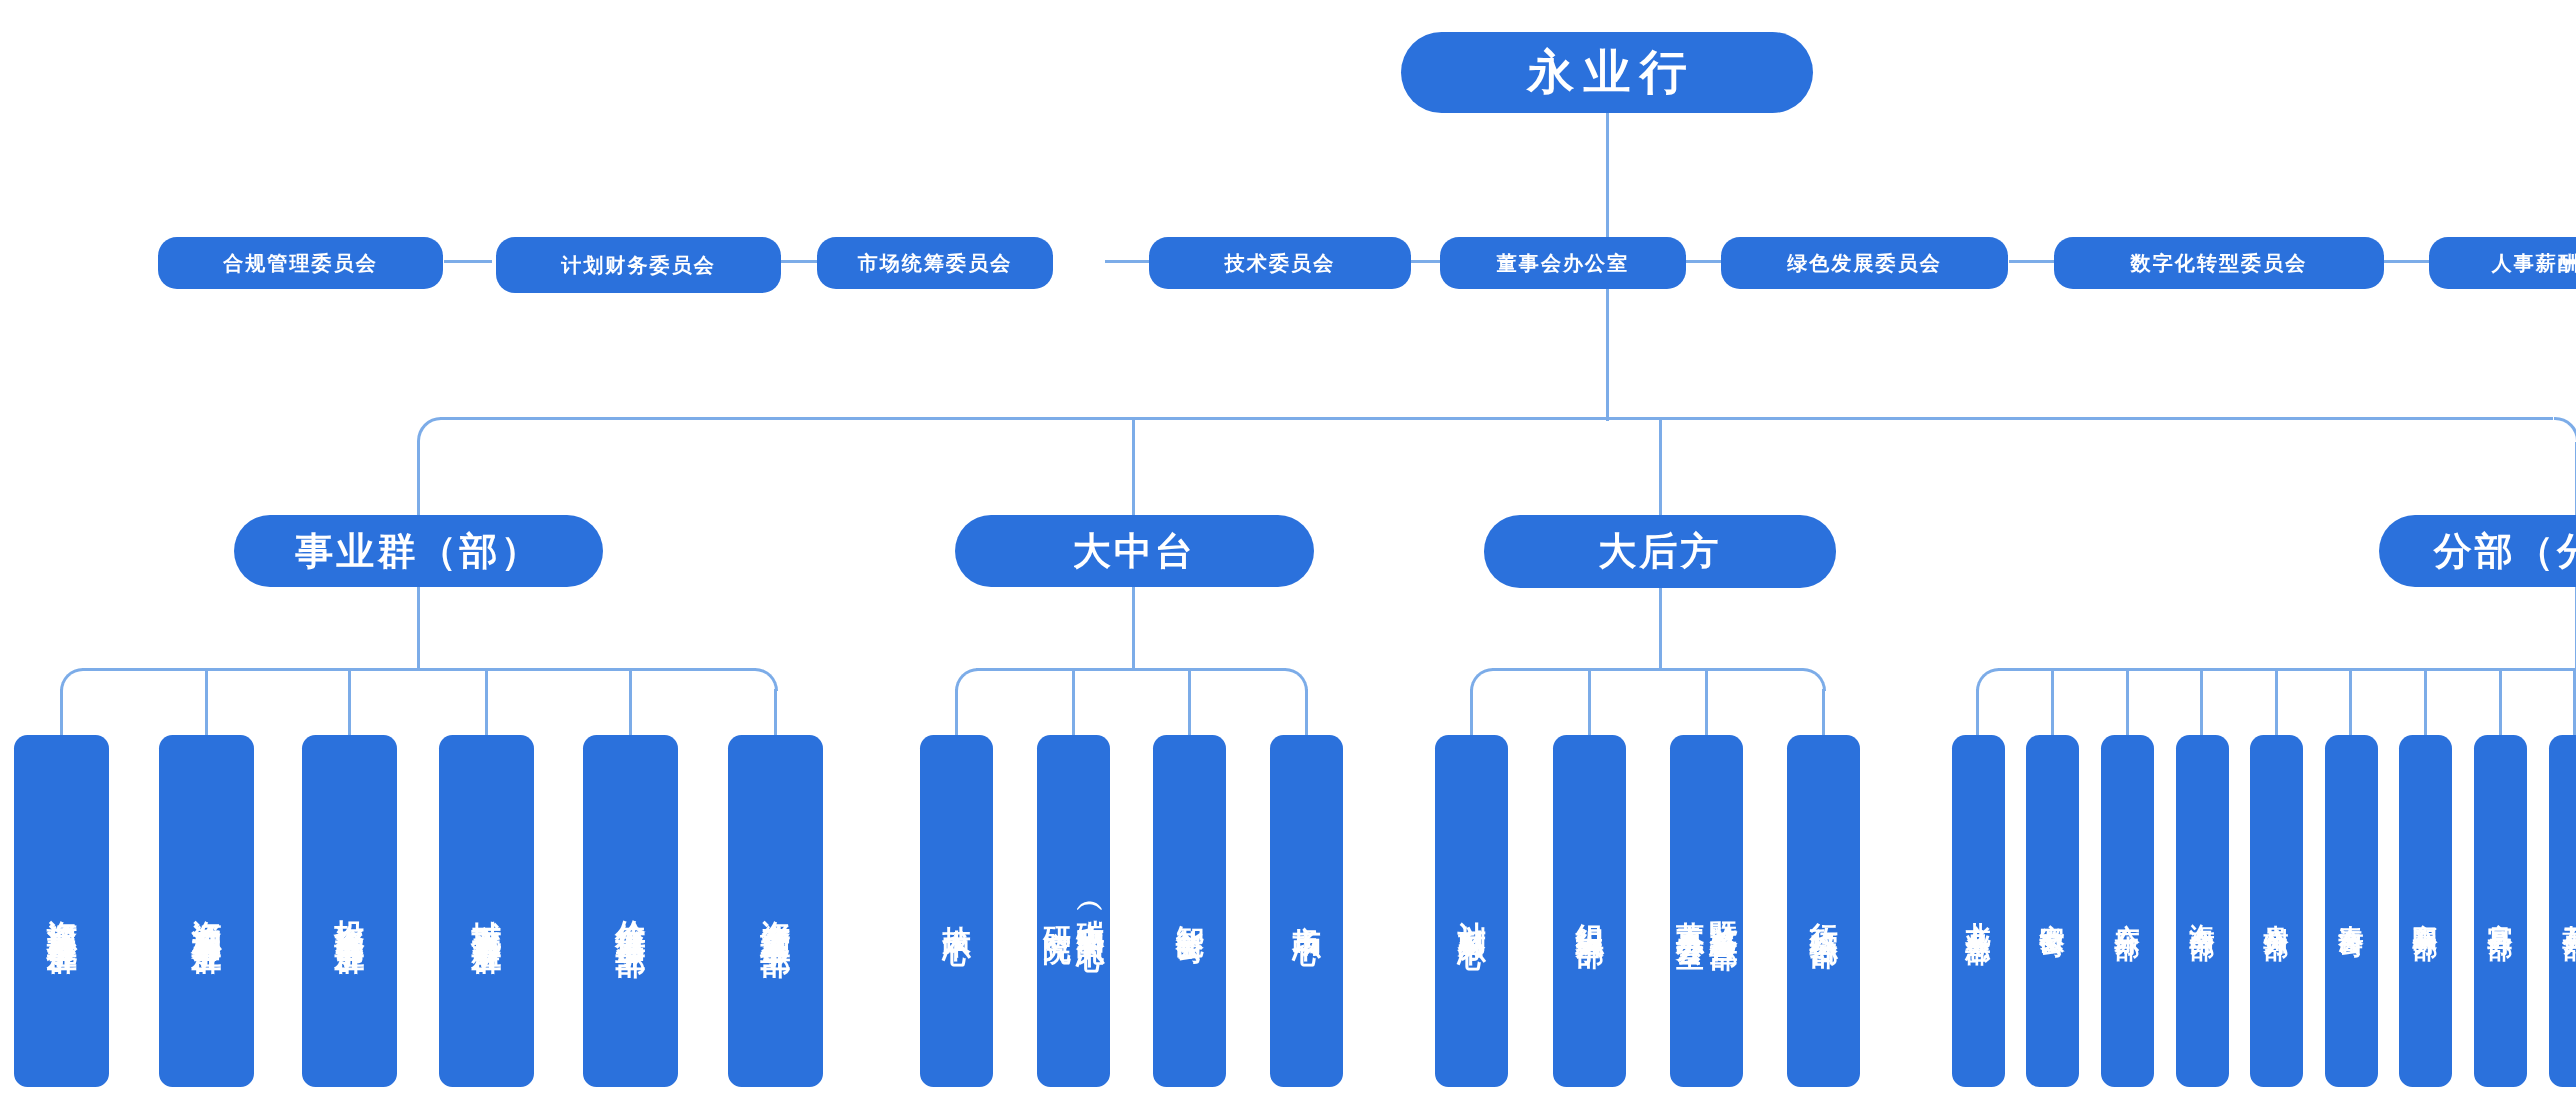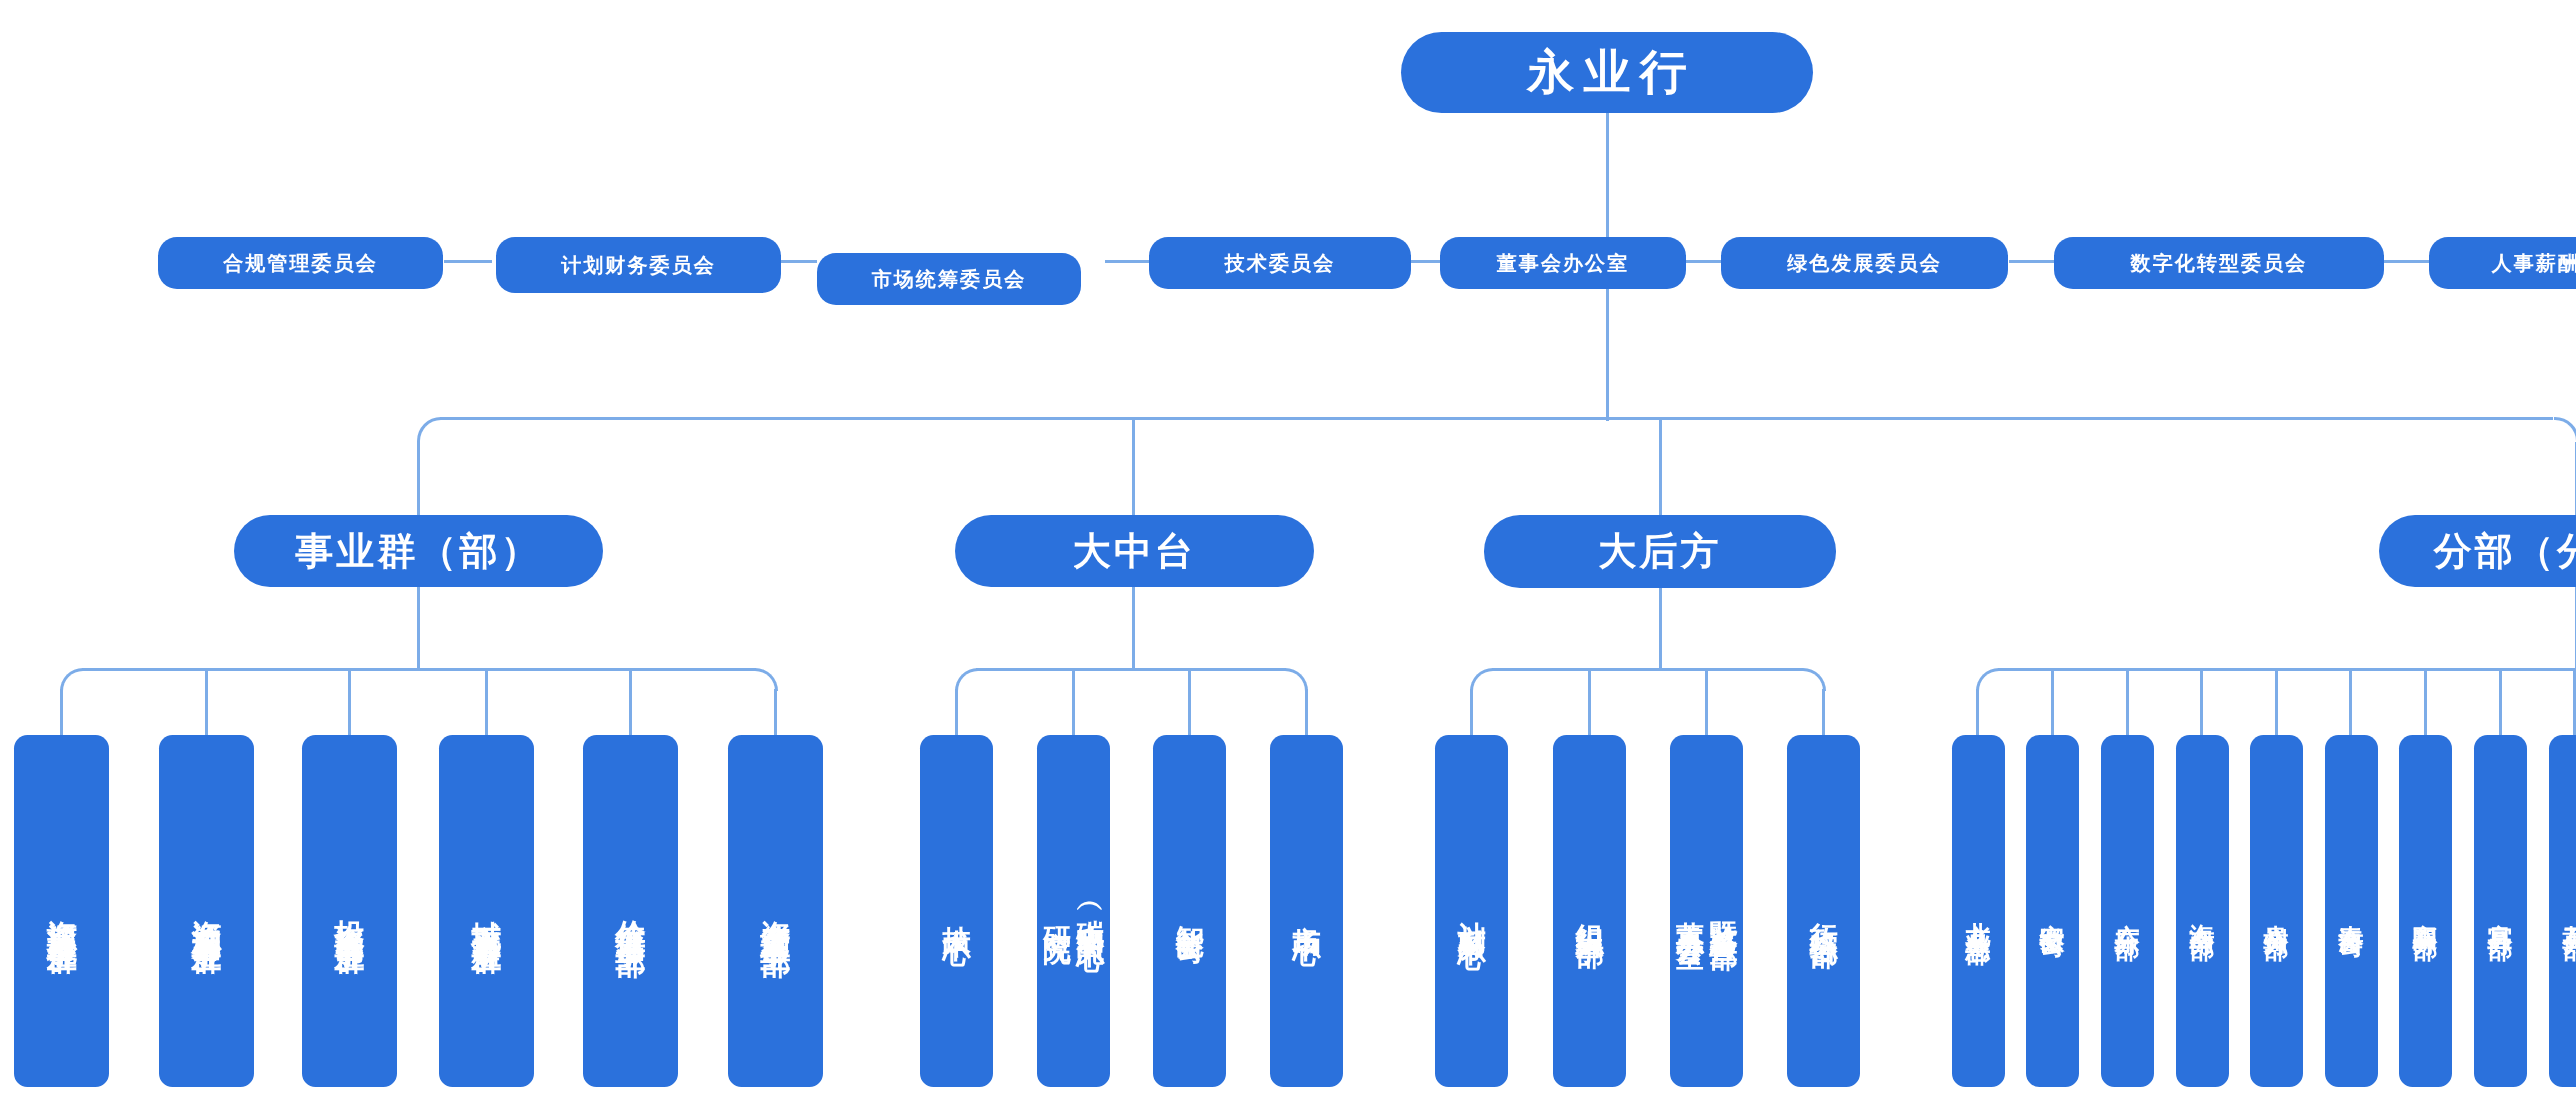--- a/index.html
+++ b/index.html
@@ -83,21 +83,21 @@
   <div class="vline" style="left:2275px;top:671px;width:3.1px;height:64px;"></div>
   <div class="vline" style="left:2349px;top:671px;width:3.1px;height:64px;"></div>
   <div class="vline" style="left:2424px;top:671px;width:3.1px;height:64px;"></div>
   <div class="vline" style="left:2499px;top:671px;width:3.1px;height:64px;"></div>
   <div class="vline" style="left:2573px;top:671px;width:3.1px;height:64px;"></div>
 
   <div class="node root" style="left:1401px;top:32px;width:412px;height:81px;">永业行</div>
 
   <div class="node committee" style="left:158px;top:237px;width:285px;height:52px;">合规管理委员会</div>
   <div class="node committee" style="left:496px;top:237px;width:285px;height:56px;">计划财务委员会</div>
-  <div class="node committee" style="left:817px;top:253px;width:264px;height:52px;">市场统筹委员会</div>
+  <div class="node committee" style="left:817px;top:237px;width:236px;height:52px;">市场统筹委员会</div>
   <div class="node committee" style="left:1149px;top:237px;width:262px;height:52px;">技术委员会</div>
   <div class="node committee" style="left:1440px;top:237px;width:246px;height:52px;">董事会办公室</div>
   <div class="node committee" style="left:2054px;top:237px;width:330px;height:52px;">数字化转型委员会</div>
   <div class="node committee" style="left:1721px;top:237px;width:287px;height:52px;">绿色发展委员会</div>
   <div class="node committee" style="left:2429px;top:237px;width:280px;height:52px;">人事薪酬委员会</div>
 
   <div class="node group" style="left:234px;top:515px;width:369px;height:72px;text-align:right;">事业群（部）</div>
   <div class="node group" style="left:955px;top:515px;width:359px;height:72px;">大中台</div>
   <div class="node group" style="left:1484px;top:515px;width:352px;height:73px;">大后方</div>
   <div class="node group" style="left:2379px;top:515px;width:397px;height:72px;">分部（分公司）</div>

